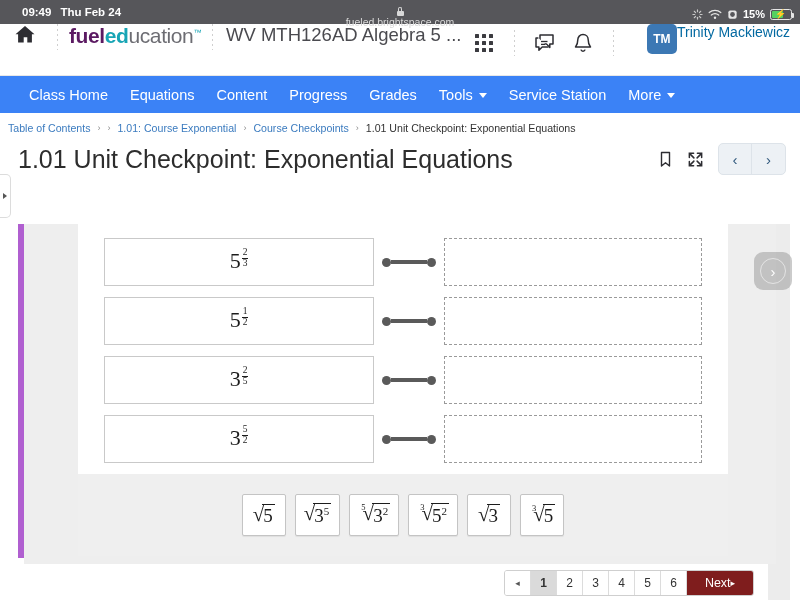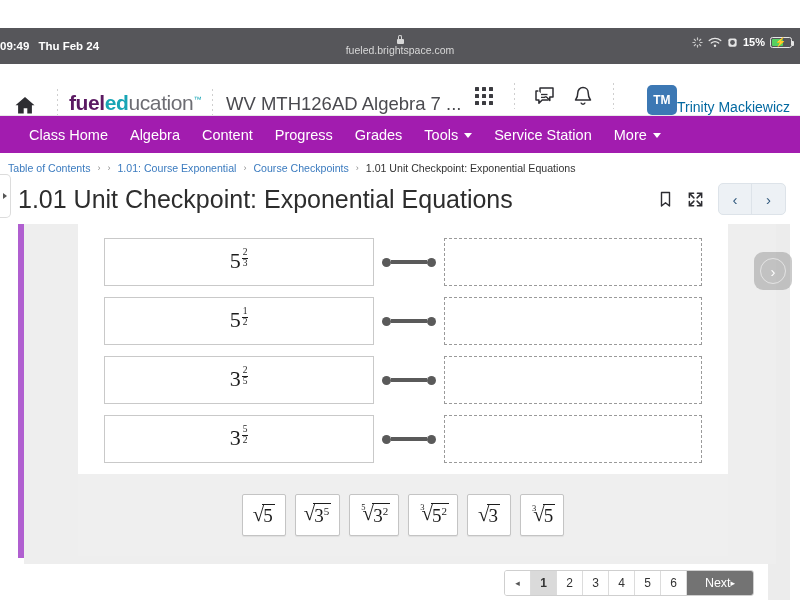--- a/index.html
+++ b/index.html
@@ -5,27 +5,26 @@
   * { box-sizing: border-box; margin: 0; padding: 0; }
   html, body {
     width: 800px; height: 600px;
     font-family: "Liberation Sans", sans-serif;
     background: #ffffff;
     overflow: hidden;
   }
 
   
   .statusbar {
-    height: 36px; width: 100%;
+    height: 24px; width: 100%;
     background: #56565a;
     display: flex; align-items: center;
     color: #ffffff; font-size: 11.5px; font-weight: bold;
-    padding: 0 0;
+    padding: 0 22px;
     position: relative;
-    margin-top: 28px;
   }
   .sb-left { display: flex; align-items: center; gap: 9px; }
   .sb-right {
     position: absolute; right: 8px; top: 0; height: 28px;
     display: flex; align-items: center; gap: 5px;
     font-size: 11px; font-weight: bold;
   }
   .sb-icon { display: inline-flex; align-items: center; }
   .battery {
     width: 22px; height: 11px; border: 1.3px solid #e6e6e6; border-radius: 2.5px;
@@ -49,21 +48,21 @@
     gap: 0; pointer-events: none; flex-direction: column;
   }
   .urlrow .url-text { font-size: 10.5px; color: #d8d8d8; font-weight: normal; }
   .lock-icon { display: inline-block; width: 7px; height: 9px; position: relative; }
   .lock-icon .body { position: absolute; bottom: 0; left: 0; width: 7px; height: 5.5px; background: #d8d8d8; border-radius: 1px; }
   .lock-icon .shackle { position: absolute; top: 0; left: 1.4px; width: 4.2px; height: 4.2px; border: 1.2px solid #d8d8d8; border-bottom: none; border-radius: 3px 3px 0 0; }
 
   
   .appheader {
     height: 52px; background: #ffffff;
-    display: flex; align-items: flex-end;
+    display: flex; align-items: flex-start;
     padding: 0 10px 0 14px;
     border-bottom: 1px solid #e8e8e8;
   }
   .home-icon { width: 22px; height: 20px; position: relative; margin-right: 10px; flex: none; }
   .divider-dots {
     width: 1px; height: 26px;
     background: repeating-linear-gradient(to bottom, #cfcfcf 0 2px, transparent 2px 5px);
     margin: 0 11px; flex: none;
   }
   .logo { font-size: 21px; letter-spacing: -0.4px; position: relative; white-space: nowrap; flex: none; }
@@ -83,21 +82,21 @@
   .avatar {
     width: 30px; height: 30px; border-radius: 5px; background: #3c78b4;
     color: #fff; font-size: 12px; font-weight: bold;
     display: flex; align-items: center; justify-content: center;
     margin-left: 22px; flex: none;
   }
   .username { font-size: 14px; color: #0369a1; white-space: nowrap; flex: none; }
 
   
   .navbar {
-    height: 37px; background: #a21caf;
+    height: 37px; background: #3b82f6;
     display: flex; align-items: center;
     padding-left: 18px; gap: 0;
   }
   .nav-item {
     color: #ffffff; font-size: 14.5px;
     padding: 0 11px; height: 37px;
     display: flex; align-items: center; gap: 6px;
     white-space: nowrap;
   }
   .chev-d { width: 0; height: 0; border-left: 4.5px solid transparent; border-right: 4.5px solid transparent; border-top: 5px solid #ffffff; margin-top: 2px; }
@@ -239,21 +238,21 @@
   }
   .pg {
     min-width: 26px; padding: 0 7px;
     display: flex; align-items: center; justify-content: center;
     font-size: 12px; color: #333; border-right: 1px solid #dcdcdc;
     background: #ffffff;
   }
   .pg.arrow { color: #555; font-size: 9px; }
   .pg.active { background: #dadada; font-weight: bold; }
   .pg.next {
-    background: #737373; color: #ffffff; font-size: 12.5px;
+    background: #7f1d1d; color: #ffffff; font-size: 12.5px;
     min-width: 66px; border-right: none; gap: 0;
   }
   .pg.next .ar { font-size: 9px; }
 
   .rightstrip {
     position: absolute; right: 10px; top: 224px;
     width: 22px; height: 376px; background: #ececec;
   }
 </style>
 </head>
@@ -313,21 +312,21 @@
   <span class="home-icon">
     <svg width="22" height="20" viewBox="0 0 22 20">
       <path d="M11 2 L20.5 10.3 h-2.6 V18.6 h-4.6 v-5.3 h-3.6 v5.3 H4.1 V10.3 H1.5 Z" fill="#2d2d32"></path>
     </svg>
   </span>
   <span class="divider-dots"></span>
   <span class="logo">
     <span class="p1">fuel</span><span class="p2">ed</span><span class="p3">ucation</span><span class="tm">™</span>
   </span>
   <span class="divider-dots"></span>
-  <span class="course-title">WV MTH126AD Algebra 7 ...</span>
+  <span class="course-title">WV MTH126AD Algebra 5 ...</span>
   <span class="hdr-spacer"></span>
   <span class="hdr-icons">
     <span class="icon-btn">
       <span class="waffle">
           <i></i>
           <i></i>
           <i></i>
           <i></i>
           <i></i>
           <i></i>
@@ -355,21 +354,21 @@
   </span>
   <span class="avatar">TM</span>
   <span class="username">Trinity Mackiewicz</span>
 </div>
 
 <div class="navbar" id="navbar">
     <div class="nav-item">
       <span>Class Home</span>
     </div>
     <div class="nav-item">
-      <span>Algebra</span>
+      <span>Equations</span>
     </div>
     <div class="nav-item">
       <span>Content</span>
     </div>
     <div class="nav-item">
       <span>Progress</span>
     </div>
     <div class="nav-item">
       <span>Grades</span>
     </div>

